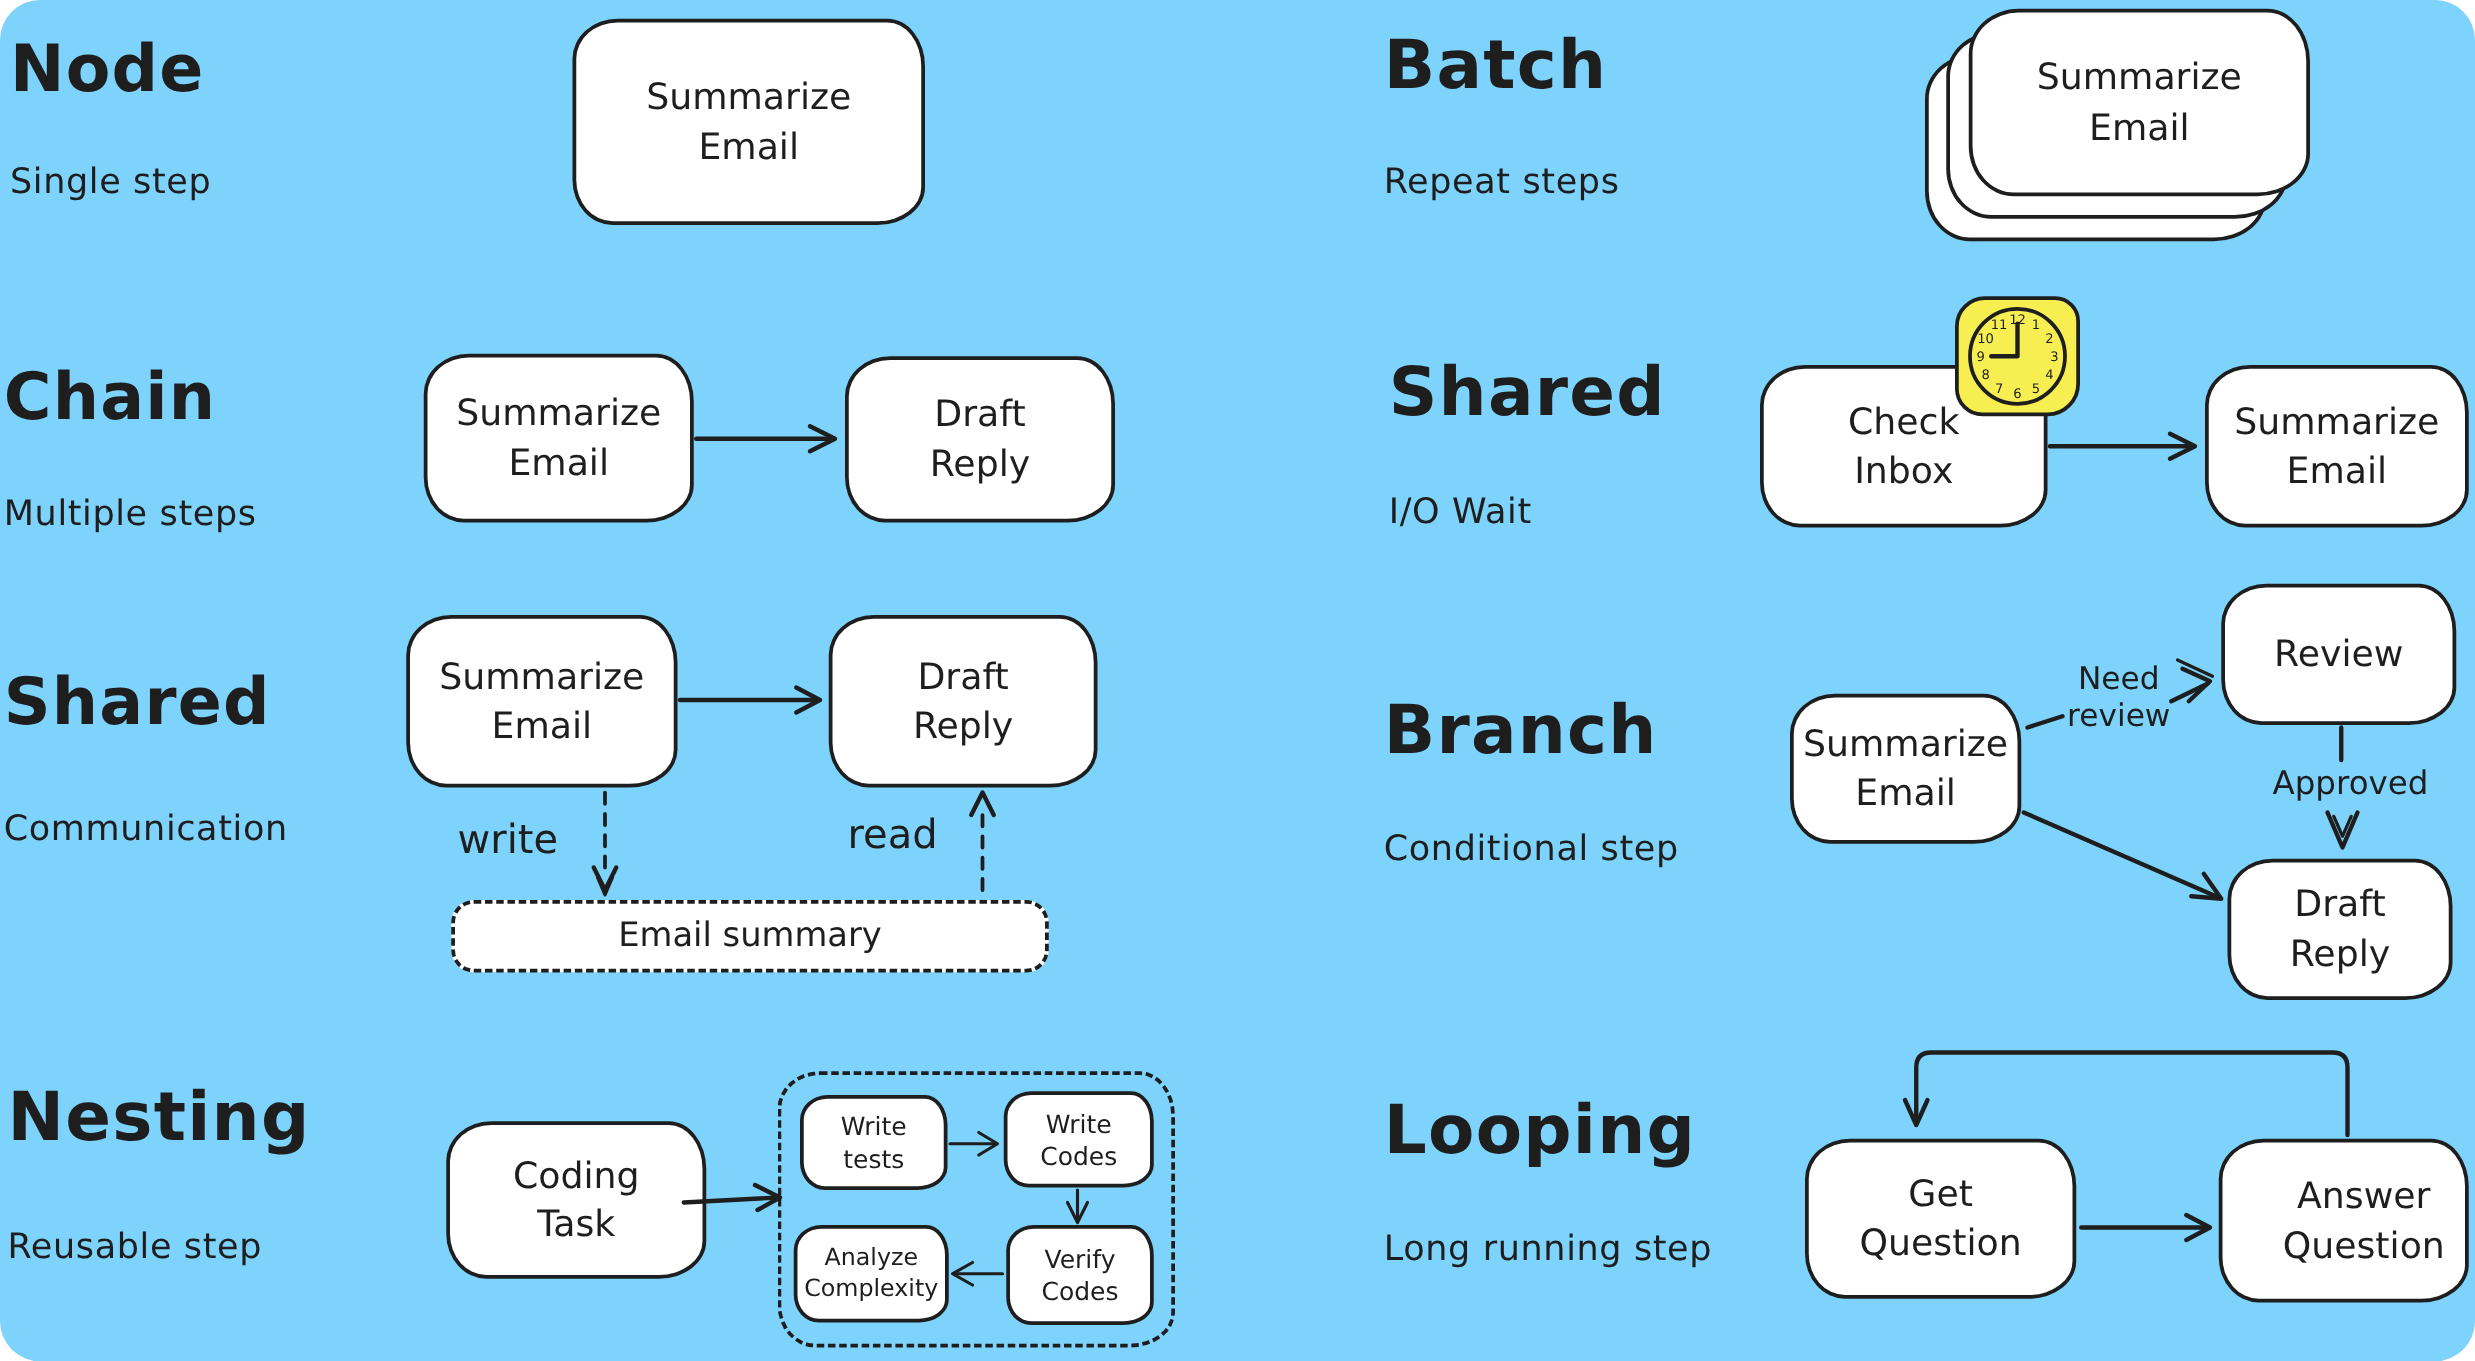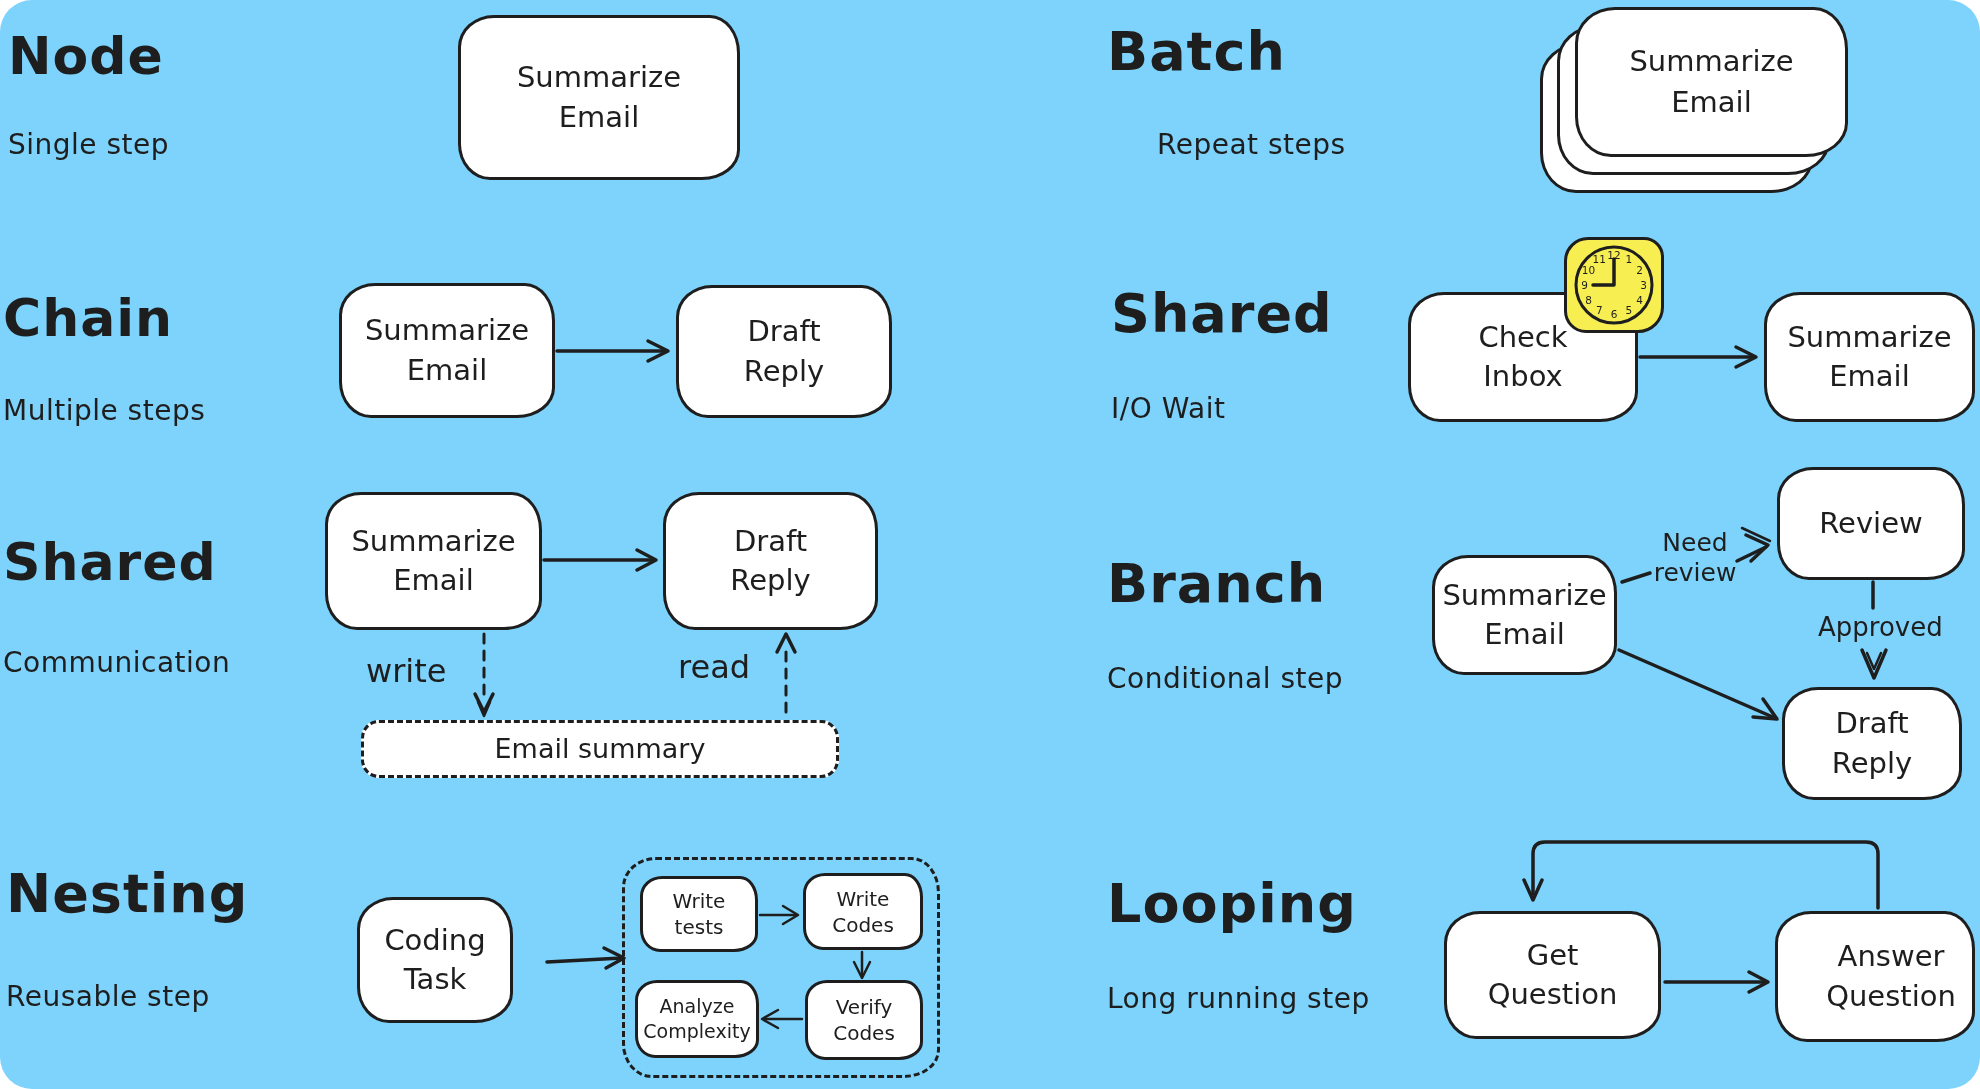--- a/index.html
+++ b/index.html
@@ -56,36 +56,36 @@
     <div class="box" style="left:663px;top:492px;width:215px;height:138px;">Draft
 Reply</div>
     <div class="freelabel" style="left:366px;top:652px;">write</div>
     <div class="freelabel" style="left:678px;top:648px;">read</div>
     <div class="box dashedbox" style="left:361px;top:720px;width:478px;height:58px;font-size:27px;">Email summary</div>
   </div>
 
   <div>
     <div class="title" style="left:6px;top:862px;font-size:54px;">Nesting</div>
     <div class="subtitle" style="left:6px;top:980px;">Reusable step</div>
-    <div class="box" style="left:357px;top:897px;width:156px;height:126px;">Coding
+    <div class="box" style="left:357px;top:897px;width:208px;height:126px;">Coding
 Task</div>
     <div class="container-dashed" style="left:622px;top:857px;width:318px;height:221px;"></div>
     <div class="box small" style="left:640px;top:876px;width:118px;height:76px;">Write
 tests</div>
     <div class="box small" style="left:803px;top:873px;width:120px;height:77px;">Write
 Codes</div>
     <div class="box small" style="left:635px;top:980px;width:124px;height:78px;font-size:19px;">Analyze
 Complexity</div>
     <div class="box small" style="left:805px;top:980px;width:118px;height:80px;">Verify
 Codes</div>
   </div>
 
   <div>
     <div class="title" style="left:1107px;top:20px;font-size:54px;">Batch</div>
-    <div class="subtitle" style="left:1157px;top:128px;">Repeat steps</div>
+    <div class="subtitle" style="left:1107px;top:128px;">Repeat steps</div>
     <div class="stackcard" style="left:1540px;top:43px;"></div>
     <div class="stackcard" style="left:1557px;top:25px;"></div>
     <div class="stackcard" style="left:1575px;top:7px;">Summarize
 Email</div>
   </div>
 
   <div>
     <div class="title" style="left:1111px;top:282px;font-size:54px;">Shared</div>
     <div class="subtitle" style="left:1111px;top:392px;">I/O Wait</div>
     <div class="box" style="left:1408px;top:292px;width:230px;height:130px;">Check

